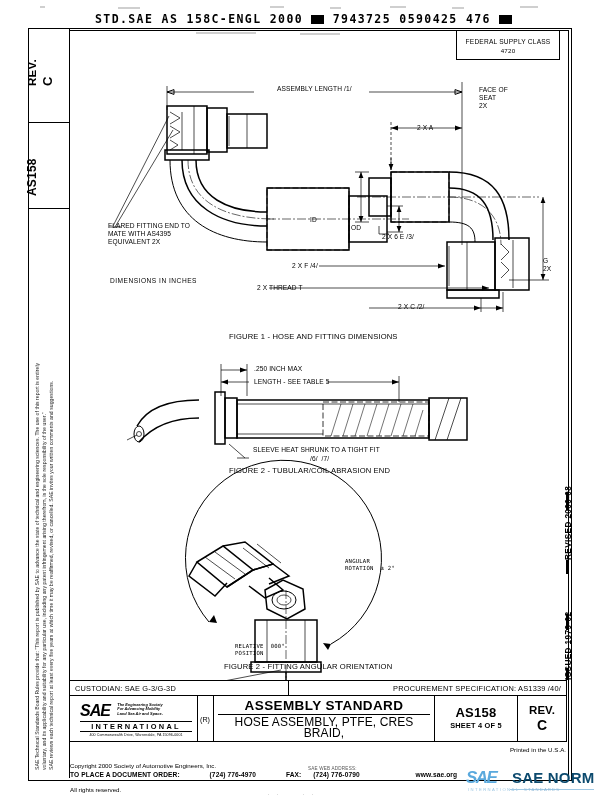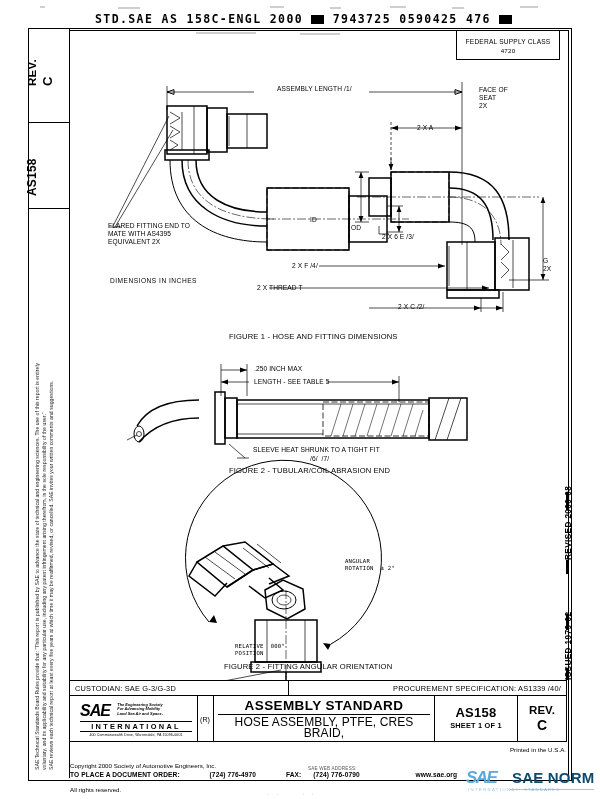--- a/index.html
+++ b/index.html
@@ -725,21 +725,21 @@
       </div>
 
       <div class="cell-title">
         <div class="as-head">ASSEMBLY STANDARD</div>
         <div class="as-rule"></div>
         <div class="as-sub">HOSE ASSEMBLY, PTFE, CRES BRAID,</div>
       </div>
 
       <div class="cell-num">
         <div class="docnum">AS158</div>
-        <div class="docsheet">SHEET 1 OF 1</div>
+        <div class="docsheet">SHEET 4 OF 5</div>
       </div>
 
       <div class="cell-rev">
         <div class="revword">REV.</div>
         <div class="revchar">C</div>
       </div>
 
     </div>
   </div>
 

